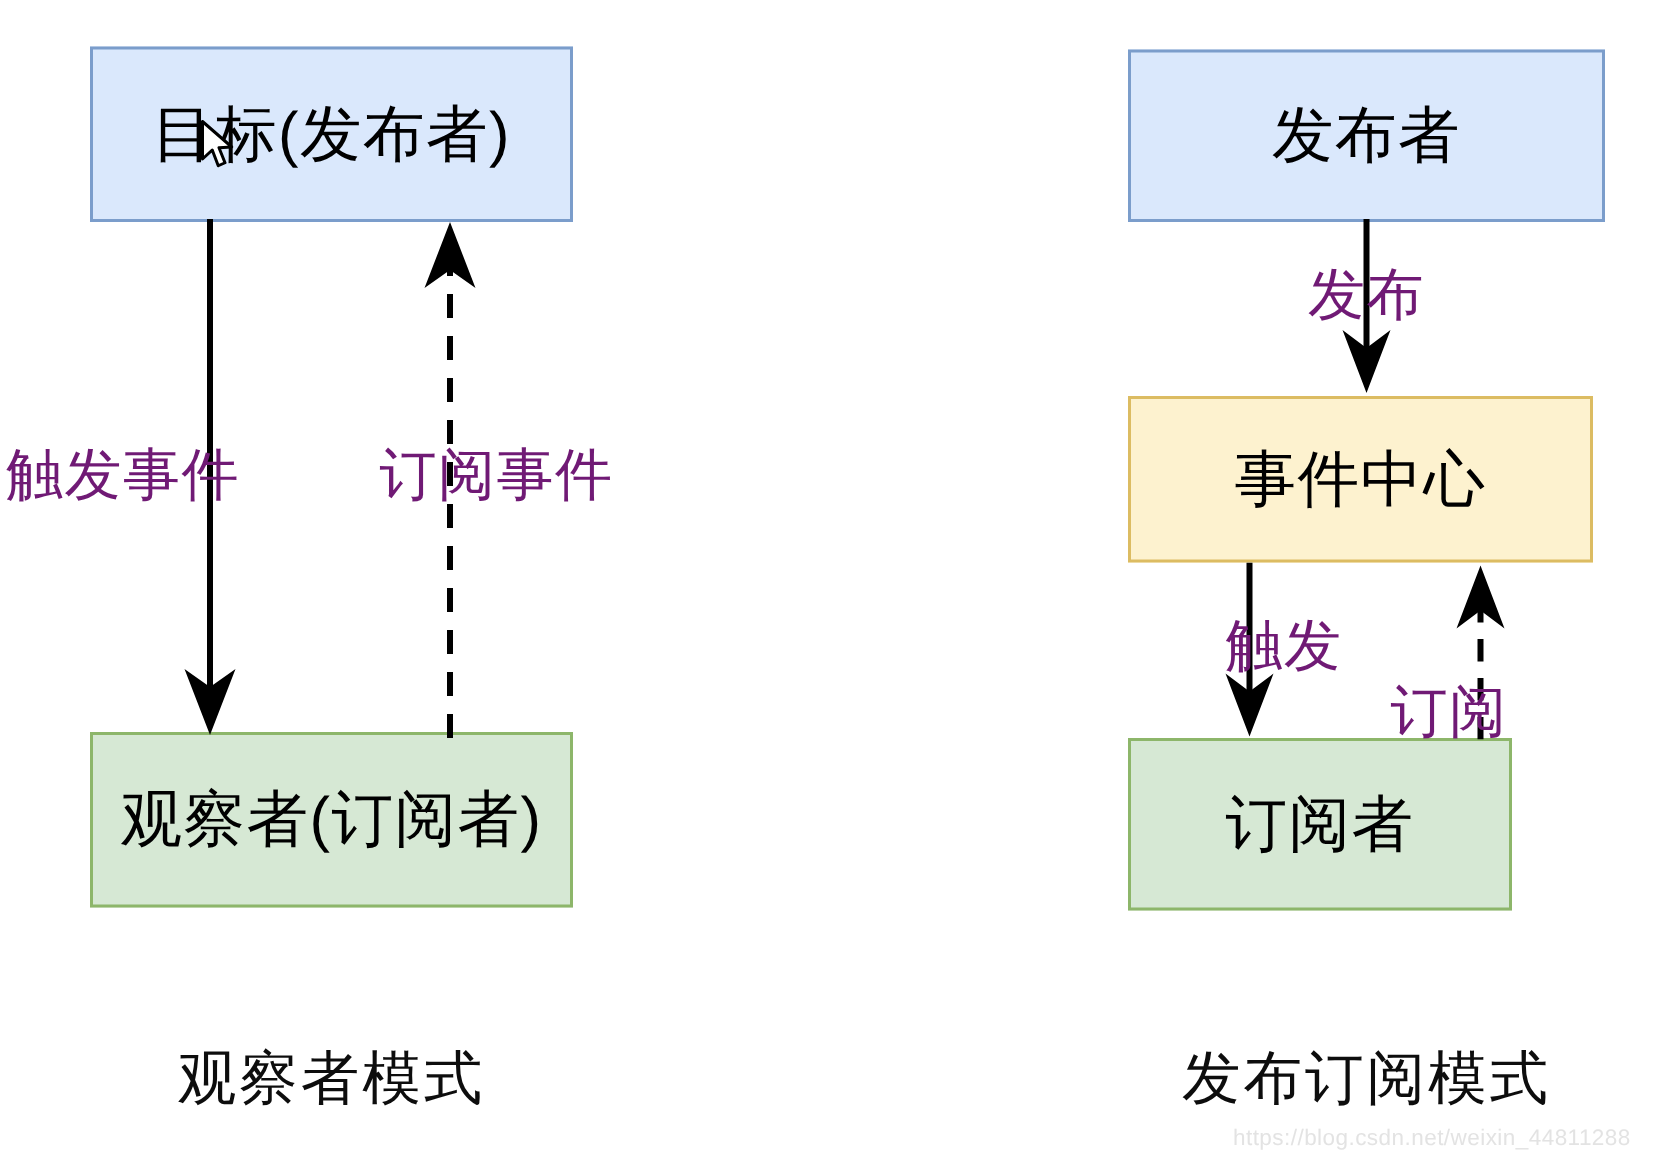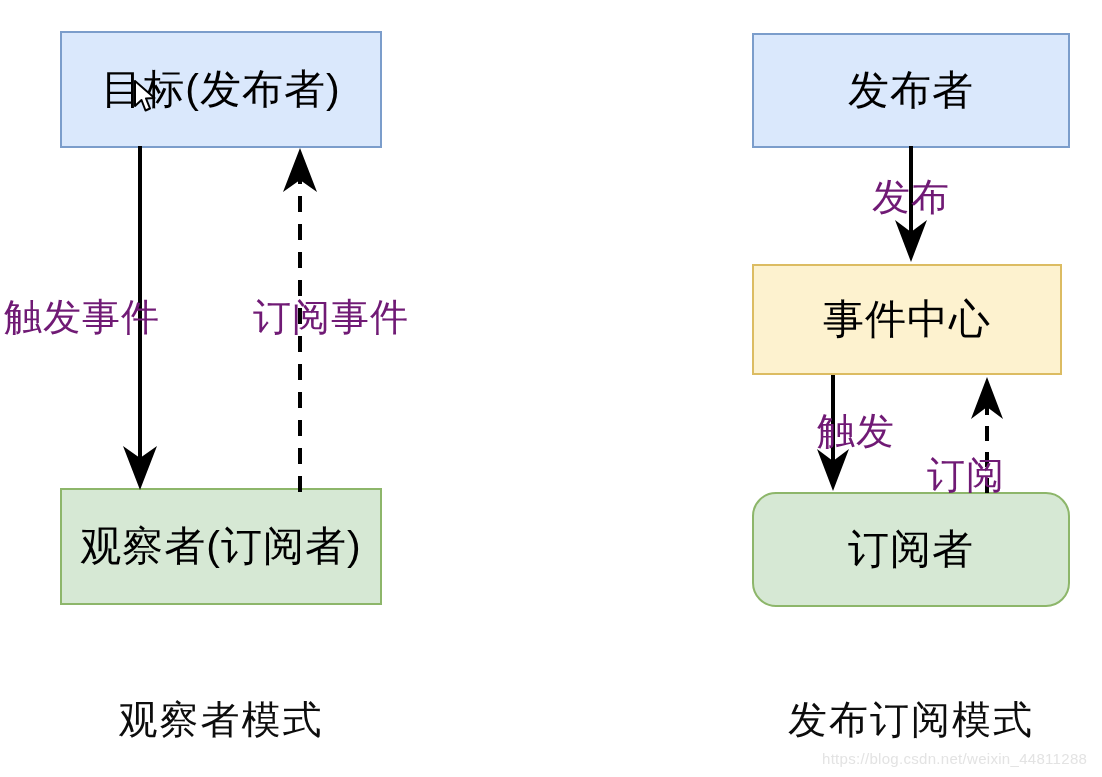--- a/index.html
+++ b/index.html
@@ -105,21 +105,21 @@
   <div class="caption" style="left:101px; top:700px; width:240px;">观察者模式</div>
 
   <div class="box box-blue" style="left:752px; top:33px; width:318px; height:115px;">
     <span>发布者</span>
   </div>
 
   <div class="box box-yellow" style="left:752px; top:264px; width:310px; height:111px;">
     <span>事件中心</span>
   </div>
 
-  <div class="box box-green" style="left:752px; top:492px; width:318px; height:115px;border-radius:24px;">
+  <div class="box box-green" style="left:752px; top:492px; width:256px; height:115px;">
     <span>订阅者</span>
   </div>
 
   <svg class="connector" style="left:881px; top:146px; width:60px; height:118px;" viewBox="0 0 60 118">
     <line x1="30" y1="0" x2="30" y2="92" stroke="#000000" stroke-width="4"></line>
     <path d="M30 116 L14 74 L30 86 L46 74 Z" fill="#000000"></path>
   </svg>
 
   <div class="edge-label" style="left:872px; top:178px;">发布</div>
 

